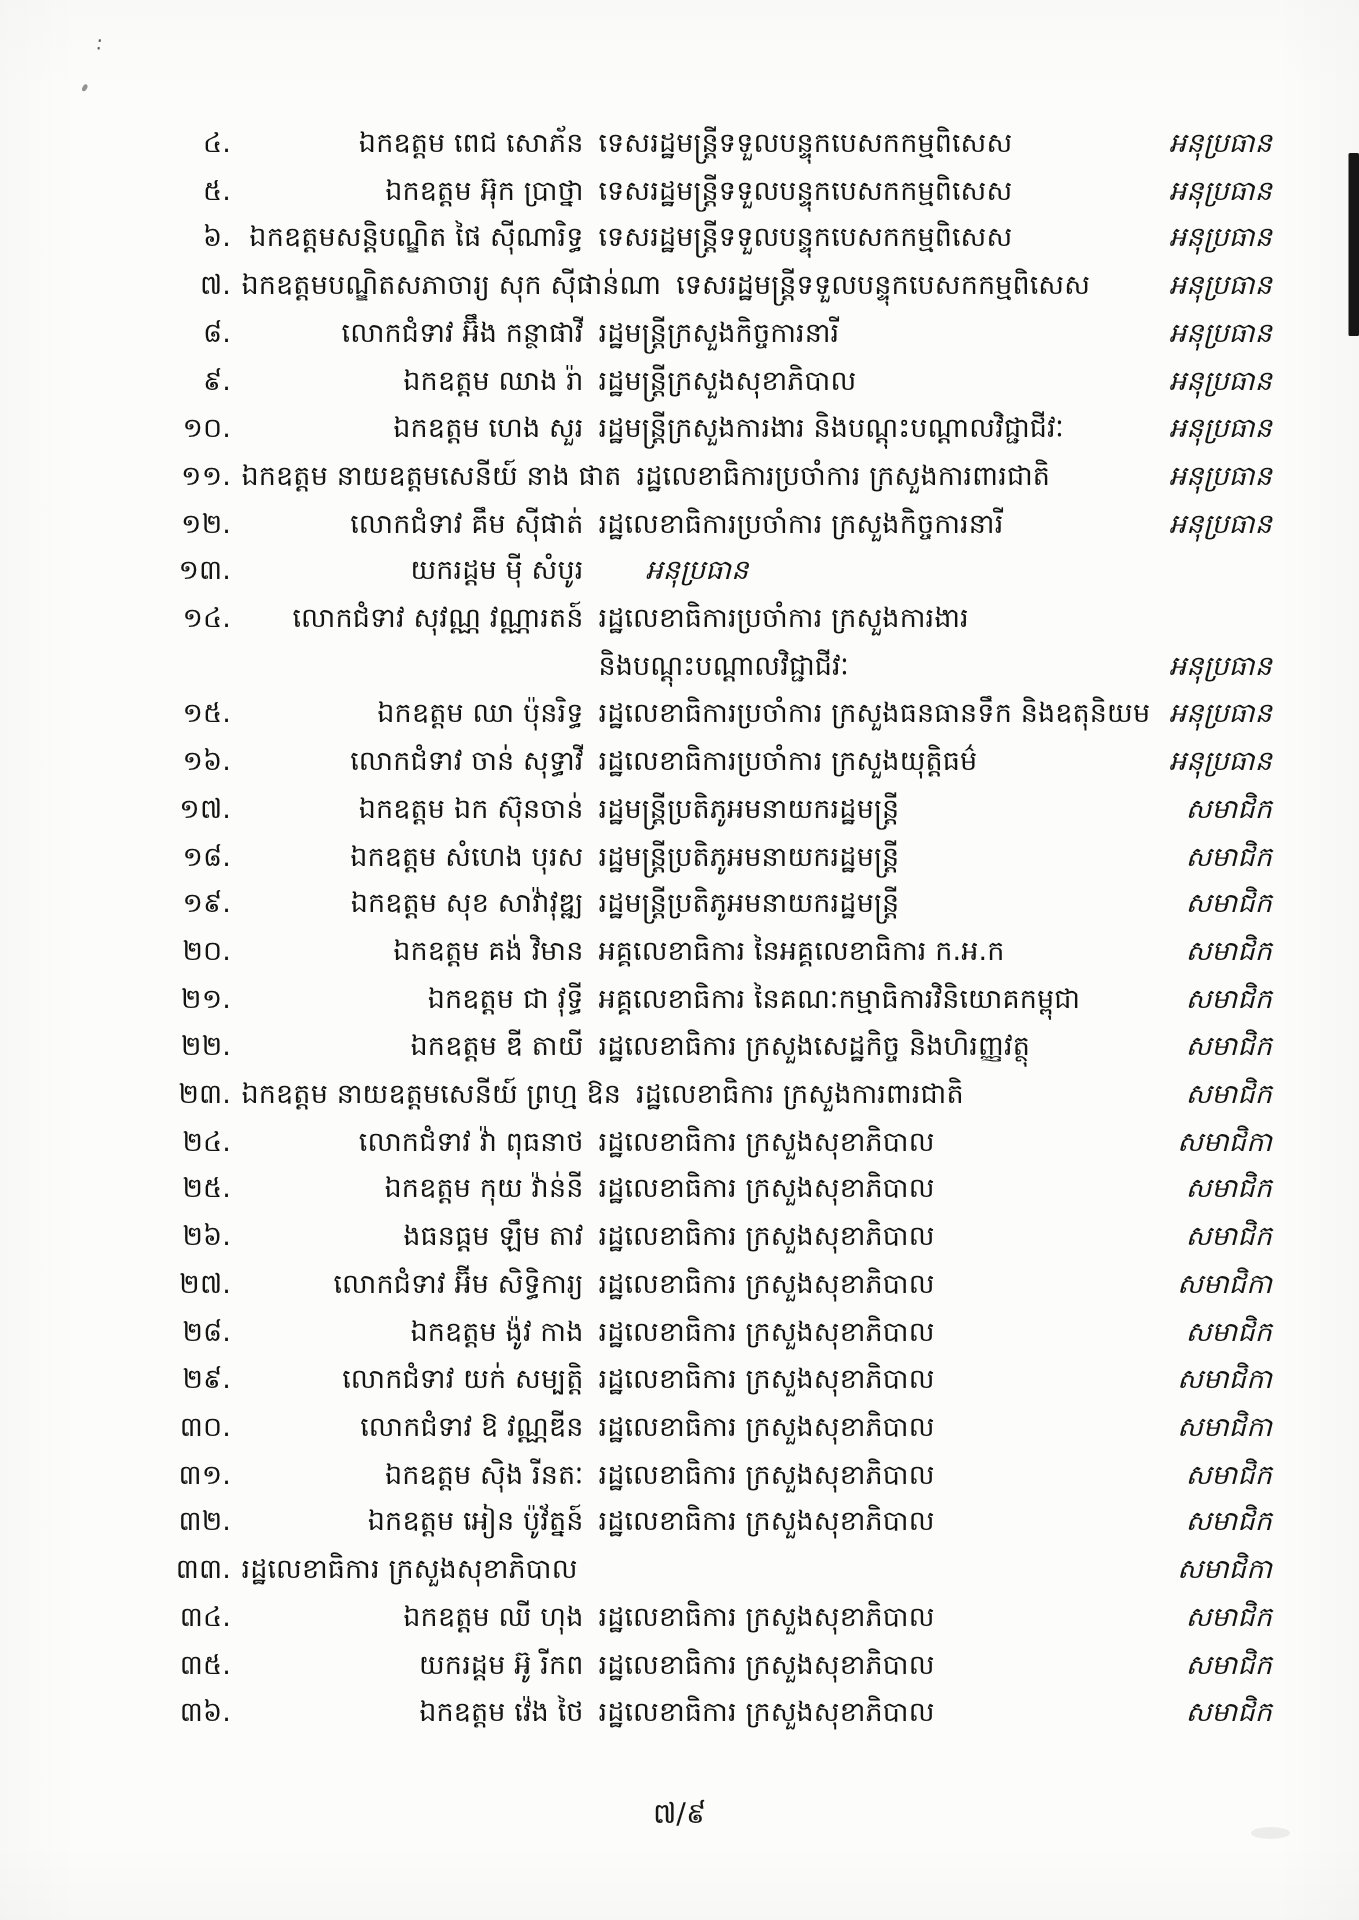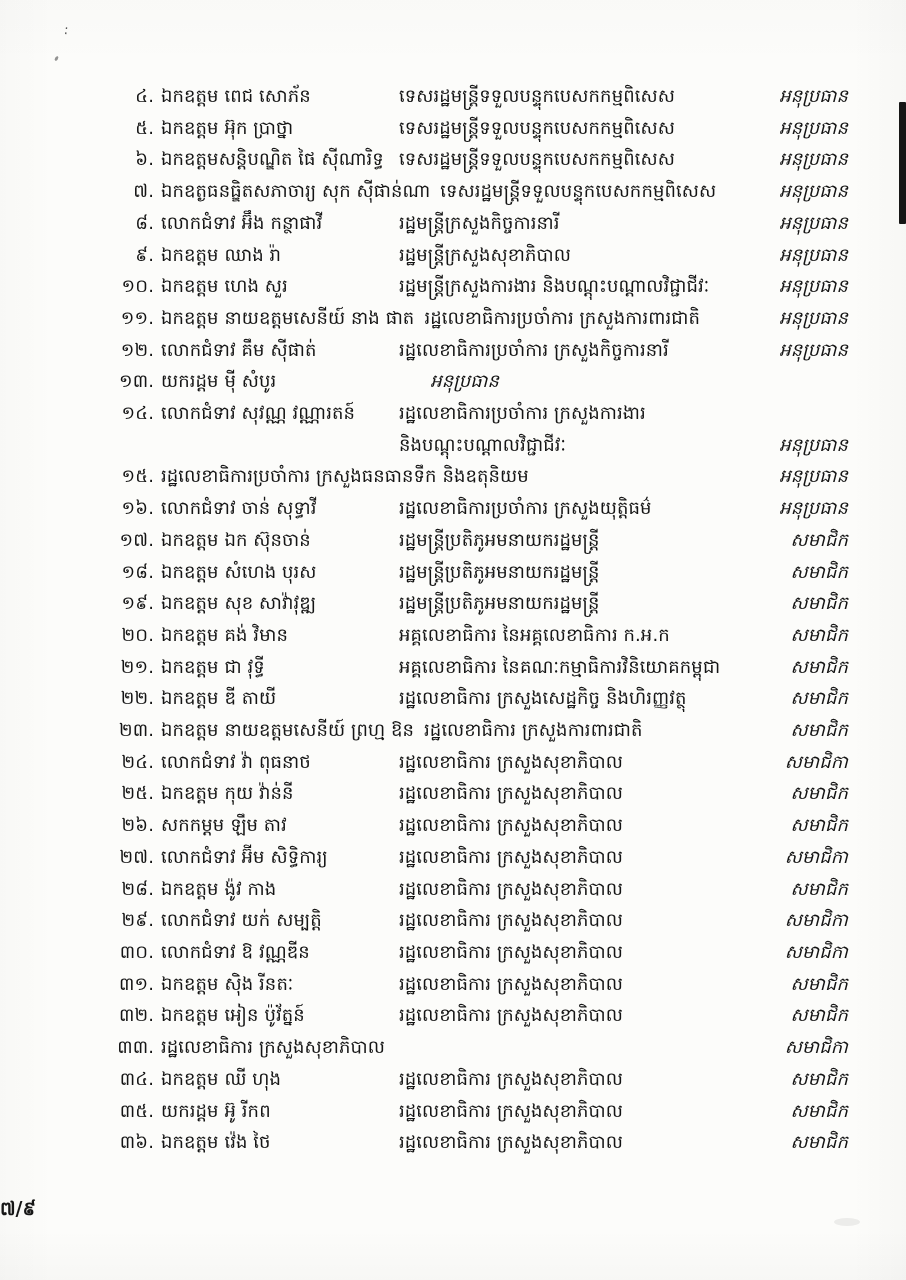--- a/index.html
+++ b/index.html
@@ -47,42 +47,43 @@
     width: 50px;
     text-align: right;
     padding-right: 7px;
     align-self: flex-start;
   }
   .cell-name {
     flex: none;
     min-width: 228px;
     padding-right: 10px;
     align-self: flex-start;
+    text-align: right;
   }
   .cell-pos {
     flex: 1;
     min-width: 0;
   }
   .cell-pos .pos-line2 {
     display: block;
   }
   .cell-role {
     flex: none;
     min-width: 100px;
     text-align: right;
     font-style: italic;
   }
   .page-footer {
     position: absolute;
     left: 0;
     width: 100%;
     top: 1196px;
-    text-align: left;
+    text-align: center;
     font-size: 19px;
-    font-weight: 700;
+    font-weight: 400;
     color: #161616;
   }
   
   .artifact-bar-right {
     position: absolute;
     right: 0;
     top: 102px;
     width: 7px;
     height: 122px;
     background: #161616;
@@ -140,21 +141,21 @@
         <span class="cell-role">អនុប្រធាន</span>
       </div>
       <div class="row">
         <span class="cell-num">៦.</span>
         <span class="cell-name">ឯកឧត្តមសន្តិបណ្ឌិត ផៃ ស៊ីណារិទ្ធ</span>
         <span class="cell-pos"><span>ទេសរដ្ឋមន្ត្រីទទួលបន្ទុកបេសកកម្មពិសេស</span></span>
         <span class="cell-role">អនុប្រធាន</span>
       </div>
       <div class="row">
         <span class="cell-num">៧.</span>
-        <span class="cell-name">ឯកឧត្ងធនធ្ឌិតសភាចារ្យ សុក ស៊ីផាន់ណា</span>
+        <span class="cell-name">ឯកឧត្តមបណ្ឌិតសភាចារ្យ សុក ស៊ីផាន់ណា</span>
         <span class="cell-pos"><span>ទេសរដ្ឋមន្ត្រីទទួលបន្ទុកបេសកកម្មពិសេស</span></span>
         <span class="cell-role">អនុប្រធាន</span>
       </div>
       <div class="row">
         <span class="cell-num">៨.</span>
         <span class="cell-name">លោកជំទាវ អ៊ឹង កន្ថាផាវី</span>
         <span class="cell-pos"><span>រដ្ឋមន្ត្រីក្រសួងកិច្ចការនារី</span></span>
         <span class="cell-role">អនុប្រធាន</span>
       </div>
       <div class="row">
@@ -187,20 +188,21 @@
         <span class="cell-role">អនុប្រធាន</span>
       </div>
       <div class="row">
         <span class="cell-num">១៤.</span>
         <span class="cell-name">លោកជំទាវ សុវណ្ណ វណ្ណារតន៍</span>
         <span class="cell-pos"><span>រដ្ឋលេខាធិការប្រចាំការ ក្រសួងការងារ</span><span class="pos-line2">និងបណ្ដុះបណ្ដាលវិជ្ជាជីវៈ</span></span>
         <span class="cell-role">អនុប្រធាន</span>
       </div>
       <div class="row">
         <span class="cell-num">១៥.</span>
+        <span class="cell-name">ឯកឧត្តម ឈា ប៉ុនរិទ្ធ</span>
         <span class="cell-pos"><span>រដ្ឋលេខាធិការប្រចាំការ ក្រសួងធនធានទឹក និងឧតុនិយម</span></span>
         <span class="cell-role">អនុប្រធាន</span>
       </div>
       <div class="row">
         <span class="cell-num">១៦.</span>
         <span class="cell-name">លោកជំទាវ ចាន់ សុទ្ធាវី</span>
         <span class="cell-pos"><span>រដ្ឋលេខាធិការប្រចាំការ ក្រសួងយុត្តិធម៌</span></span>
         <span class="cell-role">អនុប្រធាន</span>
       </div>
       <div class="row">
@@ -252,21 +254,21 @@
         <span class="cell-role">សមាជិកា</span>
       </div>
       <div class="row">
         <span class="cell-num">២៥.</span>
         <span class="cell-name">ឯកឧត្តម កុយ វ៉ាន់នី</span>
         <span class="cell-pos"><span>រដ្ឋលេខាធិការ ក្រសួងសុខាភិបាល</span></span>
         <span class="cell-role">សមាជិក</span>
       </div>
       <div class="row">
         <span class="cell-num">២៦.</span>
-        <span class="cell-name">សកកម្តម ឡឹម តាវ</span>
+        <span class="cell-name">ងធនធ្តម ឡឹម តាវ</span>
         <span class="cell-pos"><span>រដ្ឋលេខាធិការ ក្រសួងសុខាភិបាល</span></span>
         <span class="cell-role">សមាជិក</span>
       </div>
       <div class="row">
         <span class="cell-num">២៧.</span>
         <span class="cell-name">លោកជំទាវ អ៊ីម សិទ្ធិការ្យ</span>
         <span class="cell-pos"><span>រដ្ឋលេខាធិការ ក្រសួងសុខាភិបាល</span></span>
         <span class="cell-role">សមាជិកា</span>
       </div>
       <div class="row">

